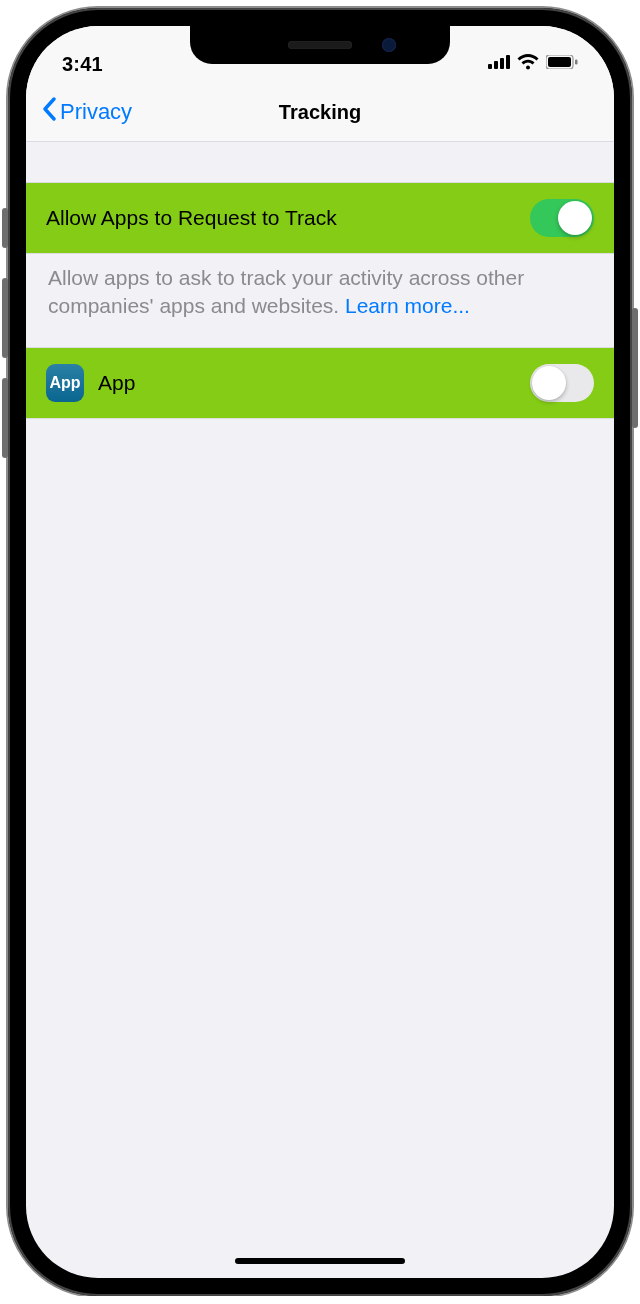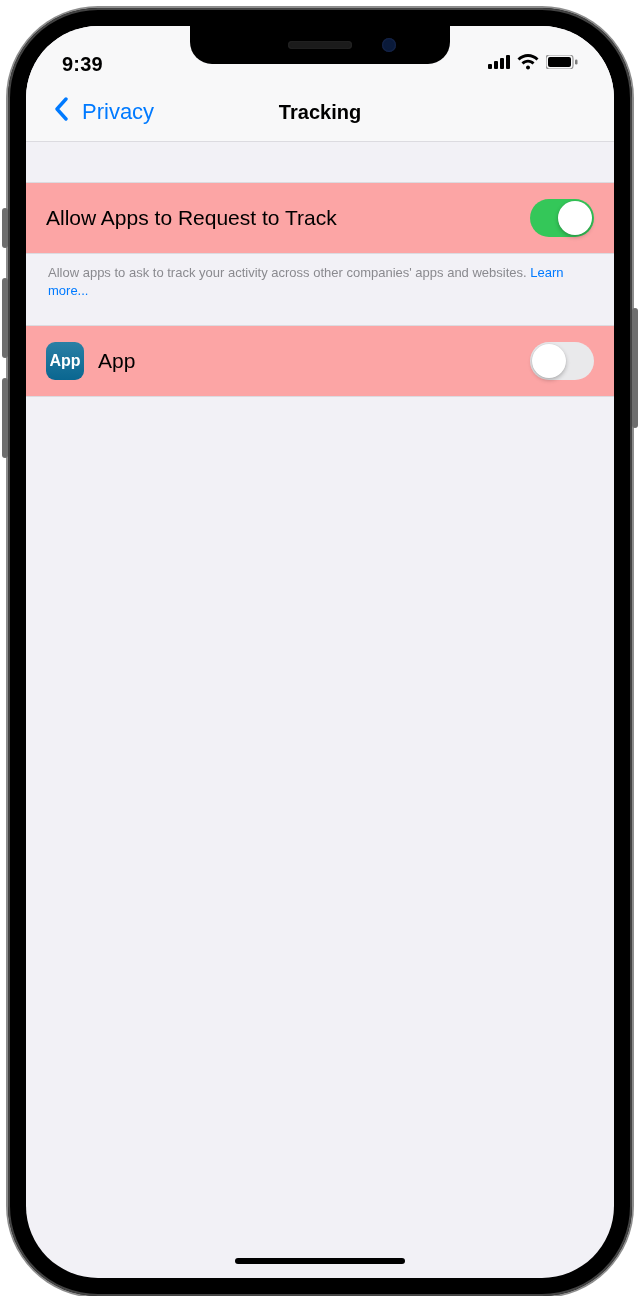--- a/index.html
+++ b/index.html
@@ -101,56 +101,56 @@
       height: 60px;
       display: flex;
       align-items: center;
       position: relative;
       background: #f8f8f9;
       border-bottom: 1px solid #dcdbe0;
     }
     .back-btn {
       display: flex;
       align-items: center;
-      gap: 14px;
-      padding-left: 28px;
+      gap: 4px;
+      padding-left: 16px;
       color: #007aff;
       font-size: 22px;
       cursor: pointer;
     }
     .nav-title {
       position: absolute;
       left: 50%;
       top: 50%;
       transform: translate(-50%, -50%);
       font-size: 20px;
       font-weight: 600;
       color: #000;
     }
 
     .content { padding-top: 40px; }
 
     .row {
-      background: #fca5a5;
+      background: #84cc16;
       display: flex;
       align-items: center;
       padding: 16px 20px;
       min-height: 62px;
       border-top: 1px solid #dcdbe0;
       border-bottom: 1px solid #dcdbe0;
     }
     .row-label {
       flex: 1;
       font-size: 21px;
       color: #000;
     }
 
     .footer-text {
       padding: 10px 22px 26px;
-      font-size: 13px;
+      font-size: 21px;
       line-height: 1.35;
       color: #8a8a8f;
     }
     .footer-text .link { color: #007aff; }
 
     .app-icon {
       width: 38px; height: 38px;
       background: linear-gradient(180deg, #2a80a5, #0a6690);
       border-radius: 9px;
       display: flex;
@@ -203,21 +203,21 @@
 
   <div class="device-inner">
     <div class="screen">
 
       <div class="notch">
         <div class="speaker"></div>
         <div class="camera"></div>
       </div>
 
       <div class="status-bar">
-        <div class="status-time">9:39</div>
+        <div class="status-time">3:41</div>
         <div class="status-right">
           <span>
             <svg width="22" height="14" viewBox="0 0 22 14">
               <rect x="0" y="9" width="4" height="5" rx="1" fill="#000"></rect>
               <rect x="6" y="6" width="4" height="8" rx="1" fill="#000"></rect>
               <rect x="12" y="3" width="4" height="11" rx="1" fill="#000"></rect>
               <rect x="18" y="0" width="4" height="14" rx="1" fill="#000"></rect>
             </svg>
           </span>
           <span>

